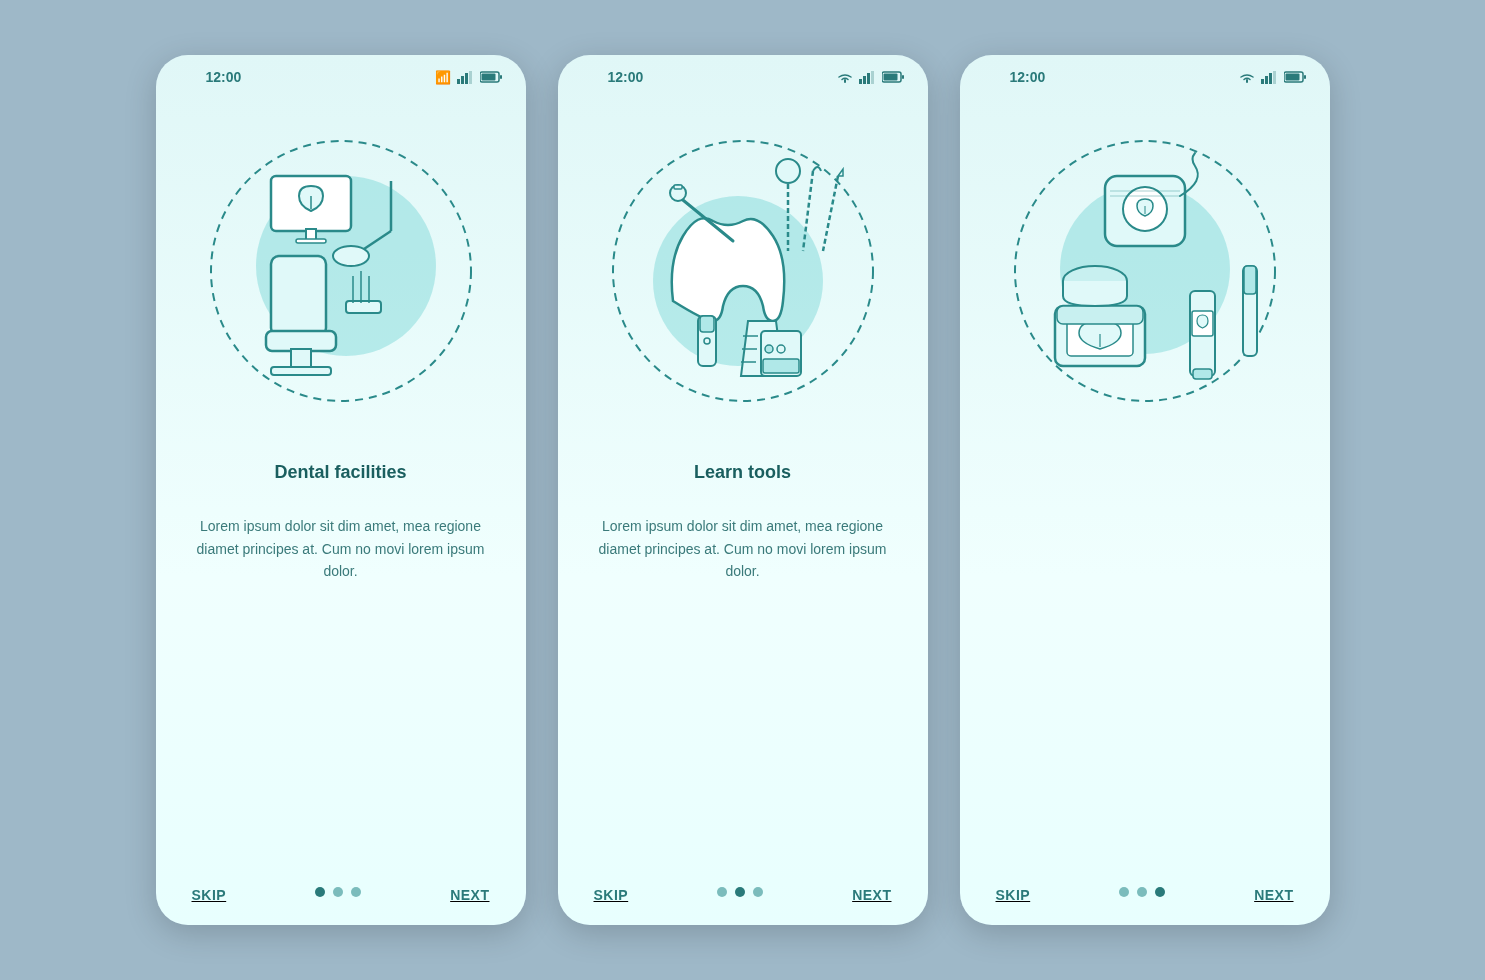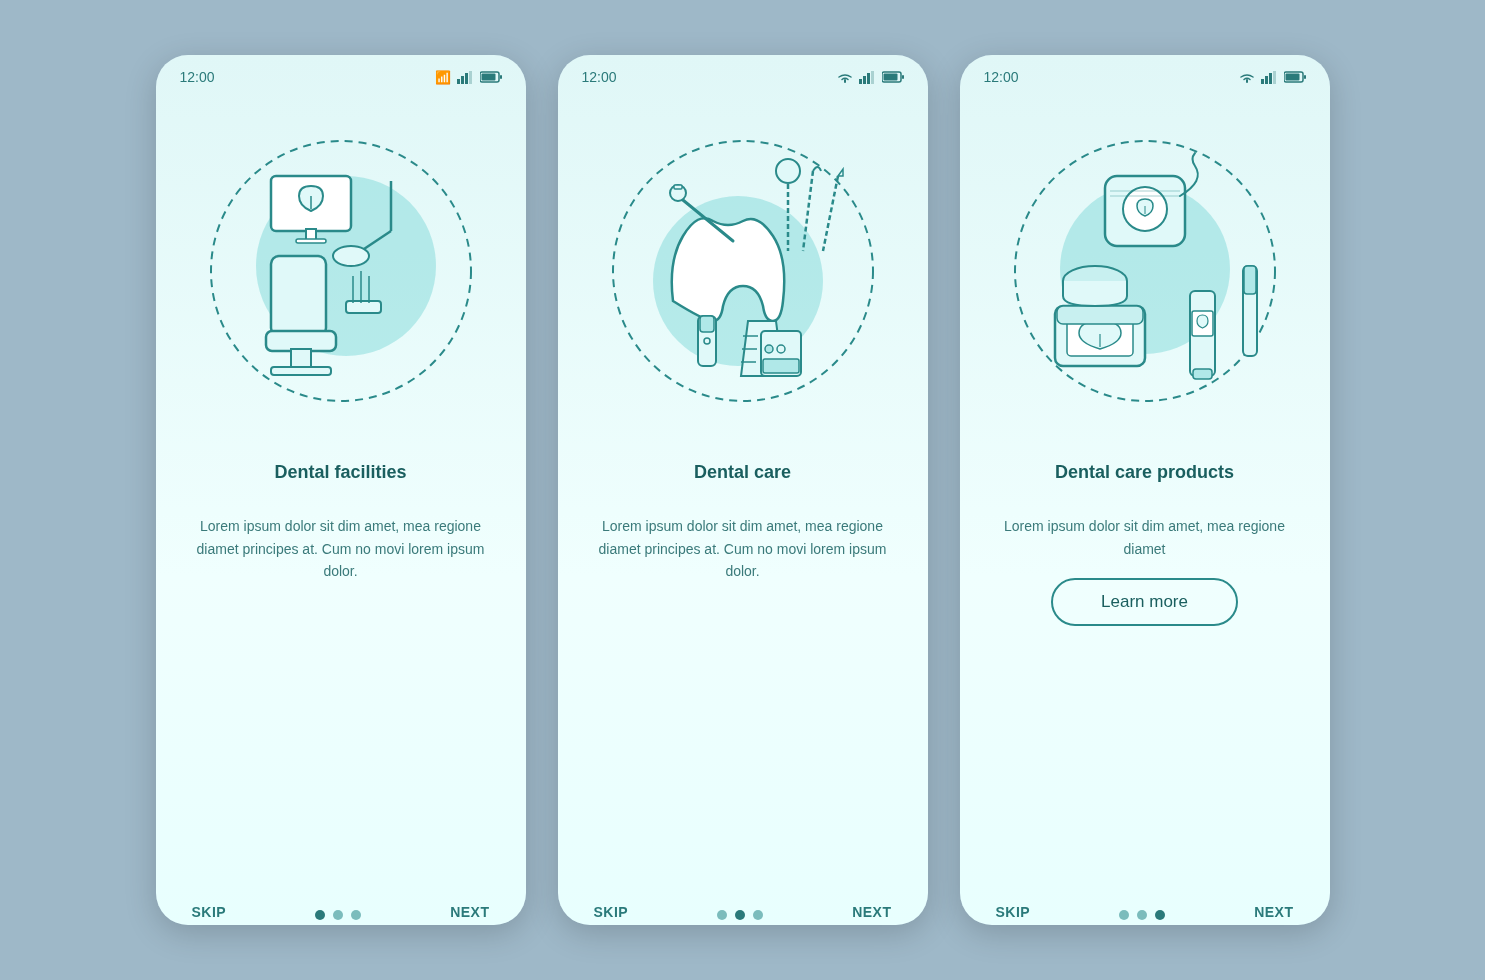--- a/index.html
+++ b/index.html
@@ -35,22 +35,23 @@
     .status-bar {
       width: 100%;
       display: flex;
       justify-content: space-between;
       align-items: center;
       padding: 14px 24px 6px 24px;
       flex-shrink: 0;
     }
     .status-time {
       font-size: 14px;
-      font-weight: 400;
+      font-weight: 700;
       color: #2a7a7a;
+      margin-left: 26px;
     }
     .status-icons {
       display: flex;
       align-items: center;
       gap: 5px;
     }
     .illustration-area {
       width: 100%;
       flex: 0 0 360px;
       display: flex;
@@ -93,24 +94,25 @@
       color: #1a5f5f;
       font-size: 17px;
       font-weight: 500;
       cursor: pointer;
       align-self: center;
       margin-top: 4px;
     }
     .bottom-nav {
       width: 100%;
       display: flex;
-      align-items: flex-end;
+      align-items: flex-start;
       justify-content: space-between;
-      padding: 14px 36px 5px 36px;
+      padding: 14px 36px 22px 36px;
       margin-top: auto;
+      text-decoration: underline;
     }
     .nav-skip, .nav-next {
       font-size: 14px;
       font-weight: 700;
       color: #2a7a7a;
       letter-spacing: 0.5px;
       cursor: pointer;
     }
     .dots {
       display: flex;
@@ -253,21 +255,21 @@
         <line x1="148" y1="241" x2="163" y2="241" stroke="#2a8a8a" stroke-width="1.5"></line>
 
         <rect x="168" y="210" width="40" height="45" rx="4" stroke="#2a8a8a" stroke-width="2" fill="#e0f9f9"></rect>
         <circle cx="176" cy="228" r="4" stroke="#2a8a8a" stroke-width="1.5" fill="#b0e8e8"></circle>
         <circle cx="188" cy="228" r="4" stroke="#2a8a8a" stroke-width="1.5" fill="none"></circle>
         <rect x="170" y="238" width="36" height="14" rx="2" stroke="#2a8a8a" stroke-width="1.5" fill="#b0e8e8"></rect>
       </svg>
     </div>
 
     <div class="content-area">
-      <h2 class="screen-title">Dental care</h2>
+      <h2 class="screen-title">Learn tools</h2>
       <p class="screen-body">Lorem ipsum dolor sit dim amet, mea regione diamet principes at. Cum no movi lorem ipsum dolor.</p>
     </div>
 
     <div class="bottom-nav">
       <span class="nav-skip">SKIP</span>
       <div class="dots">
         <div class="dot"></div>
         <div class="dot active"></div>
         <div class="dot"></div>
       </div>
@@ -330,25 +332,20 @@
         <path d="M84 212 Q84 200 105 200 Q126 200 126 212 Q126 222 105 228 Q84 222 84 212Z" stroke="#2a8a8a" stroke-width="1.5" fill="#e0f9f9"></path>
         <path d="M105 213 L105 226" stroke="#2a8a8a" stroke-width="1.2"></path>
 
         <rect x="62" y="185" width="86" height="18" rx="6" stroke="#2a8a8a" stroke-width="1.5" fill="#c8f0f0"></rect>
 
         <ellipse cx="100" cy="160" rx="32" ry="15" stroke="#2a8a8a" stroke-width="2" fill="#c8f0f0"></ellipse>
         <path d="M68 160 L68 175 Q68 185 100 185 Q132 185 132 175 L132 160" stroke="#2a8a8a" stroke-width="2" fill="#e0f9f9"></path>
       </svg>
     </div>
 
-    <div class="content-area">
-      <h2 class="screen-title">Dental care products</h2>
-      <p class="screen-body">Lorem ipsum dolor sit dim amet, mea regione diamet</p>
-      <button class="learn-more-btn">Learn more</button>
-    </div>
 
     <div class="bottom-nav">
       <span class="nav-skip">SKIP</span>
       <div class="dots">
         <div class="dot"></div>
         <div class="dot"></div>
         <div class="dot active"></div>
       </div>
       <span class="nav-next">NEXT</span>
     </div>

